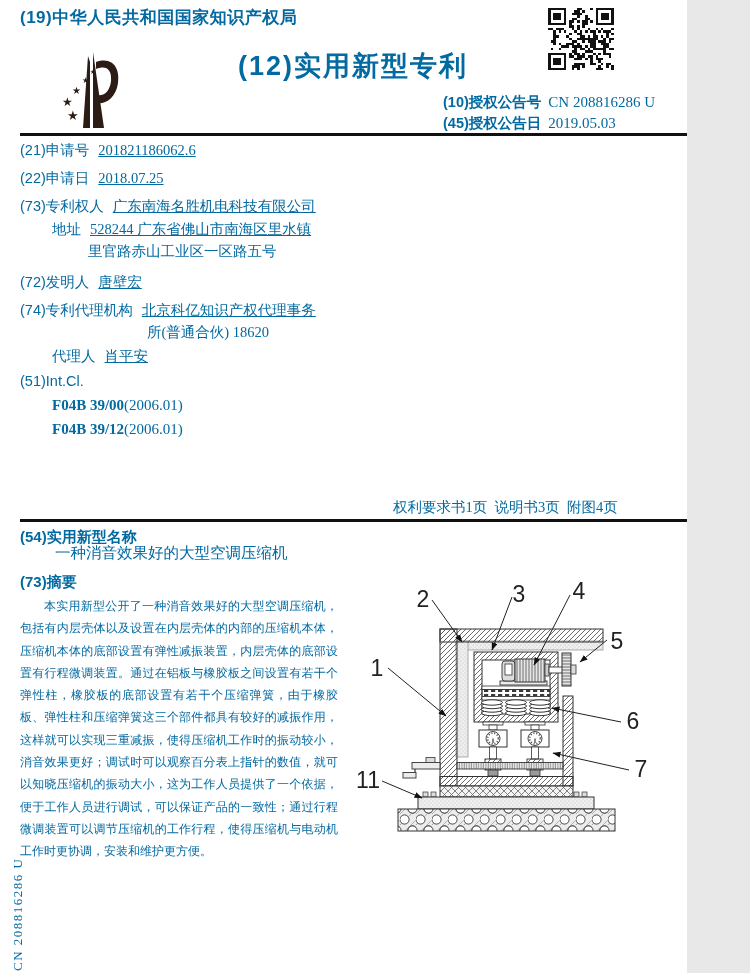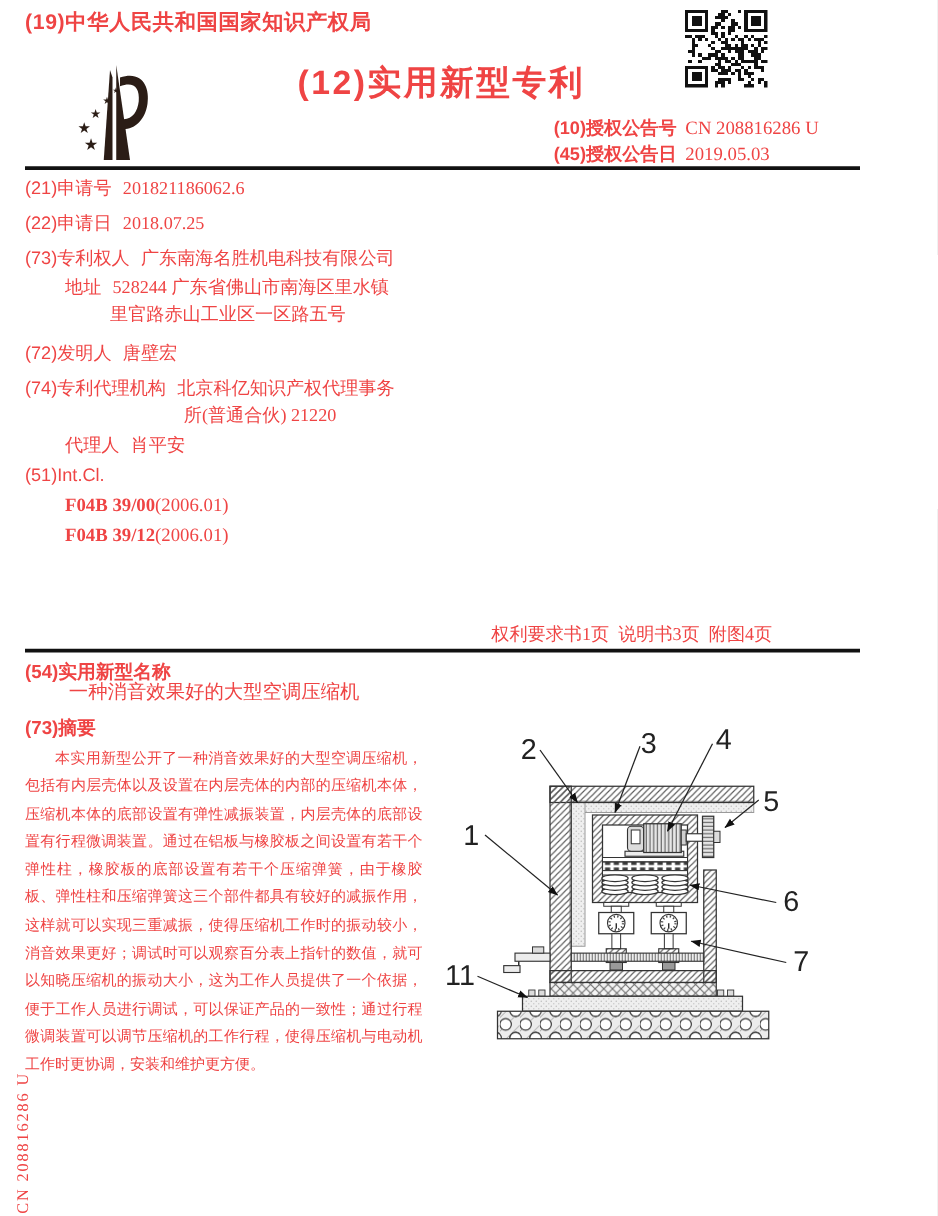--- a/index.html
+++ b/index.html
@@ -1,27 +1,27 @@
 <!DOCTYPE html>
 <html><head>
 <meta charset="utf-8">
 <style>
   html,body{margin:0;padding:0;background:#e8e8e8;}
-  .page{position:relative;width:750px;height:973px;background:#fff;overflow:hidden;
-        font-family:"Liberation Sans","DejaVu Sans",sans-serif;color:#ef4444;}
+  .page{position:relative;width:687px;height:973px;background:#fff;overflow:hidden;
+        font-family:"Liberation Sans","DejaVu Sans",sans-serif;color:#0369a1;}
   .abs{position:absolute;}
   .hei{font-family:"Liberation Sans","DejaVu Sans",sans-serif;font-weight:700;}
   .rule{position:absolute;left:20px;width:668px;height:3px;background:#111;}
   .office{left:20px;top:6px;font-size:17px;letter-spacing:.5px;}
   .doctype{left:238px;top:48px;font-size:27px;letter-spacing:2px;}
   .publine{left:443px;font-size:14.5px;white-space:nowrap;}
   .publine .val{font-family:"Liberation Serif","DejaVu Serif",serif;font-weight:400;margin-left:7px;font-size:15px;}
   .row{position:absolute;font-size:14.5px;white-space:nowrap;}
   .row .lab{font-weight:400;}
-  .row .val{font-family:"Liberation Serif","DejaVu Serif",serif;margin-left:9px;}
+  .row .val{font-family:"Liberation Serif","DejaVu Serif",serif;margin-left:9px;text-decoration:underline;}
   .row .val2{font-family:"Liberation Serif","DejaVu Serif",serif;}
   .intcl{font-family:"Liberation Serif","DejaVu Serif",serif;font-size:15px;}
   .intcl .code{font-weight:700;margin-top:24px;}
   .pagesinfo{left:393px;top:498px;font-size:14.5px;font-family:"Liberation Serif","DejaVu Serif",serif;white-space:pre;}
   .sec-label{font-size:15px;font-weight:700;}
   .title-line{left:55px;top:543px;font-size:15.5px;font-family:"Liberation Serif","DejaVu Serif",serif;}
   .abstract{left:20px;top:595px;width:318px;font-size:12px;line-height:22.3px;
             font-family:"Liberation Serif","DejaVu Serif",serif;text-align:justify;
             word-break:break-all;text-indent:2em;margin:0;}
   .sidecode{left:10px;top:971px;transform:rotate(-90deg);transform-origin:0 0;
@@ -281,21 +281,21 @@
   <div class="row" style="left:88px;top:242px">
     <span class="val2">里官路赤山工业区一区路五号</span>
   </div>
   <div class="row" style="left:20px;top:273px">
     <span class="lab">(72)发明人</span><span class="val">唐壁宏</span>
   </div>
   <div class="row" style="left:20px;top:301px">
     <span class="lab">(74)专利代理机构</span><span class="val">北京科亿知识产权代理事务</span>
   </div>
   <div class="row" style="left:147px;top:323px">
-    <span class="val2">所(普通合伙) 21220</span>
+    <span class="val2">所(普通合伙) 18620</span>
   </div>
   <div class="row" style="left:52px;top:347px">
     <span class="lab">代理人</span><span class="val">肖平安</span>
   </div>
   <div class="row" style="left:20px;top:373px">
     <span class="lab">(51)Int.Cl.</span>
   </div>
   <div class="row intcl" style="left:52px;top:397px">
     <span class="code">F04B 39/00</span><span>(2006.01)</span>
   </div>

